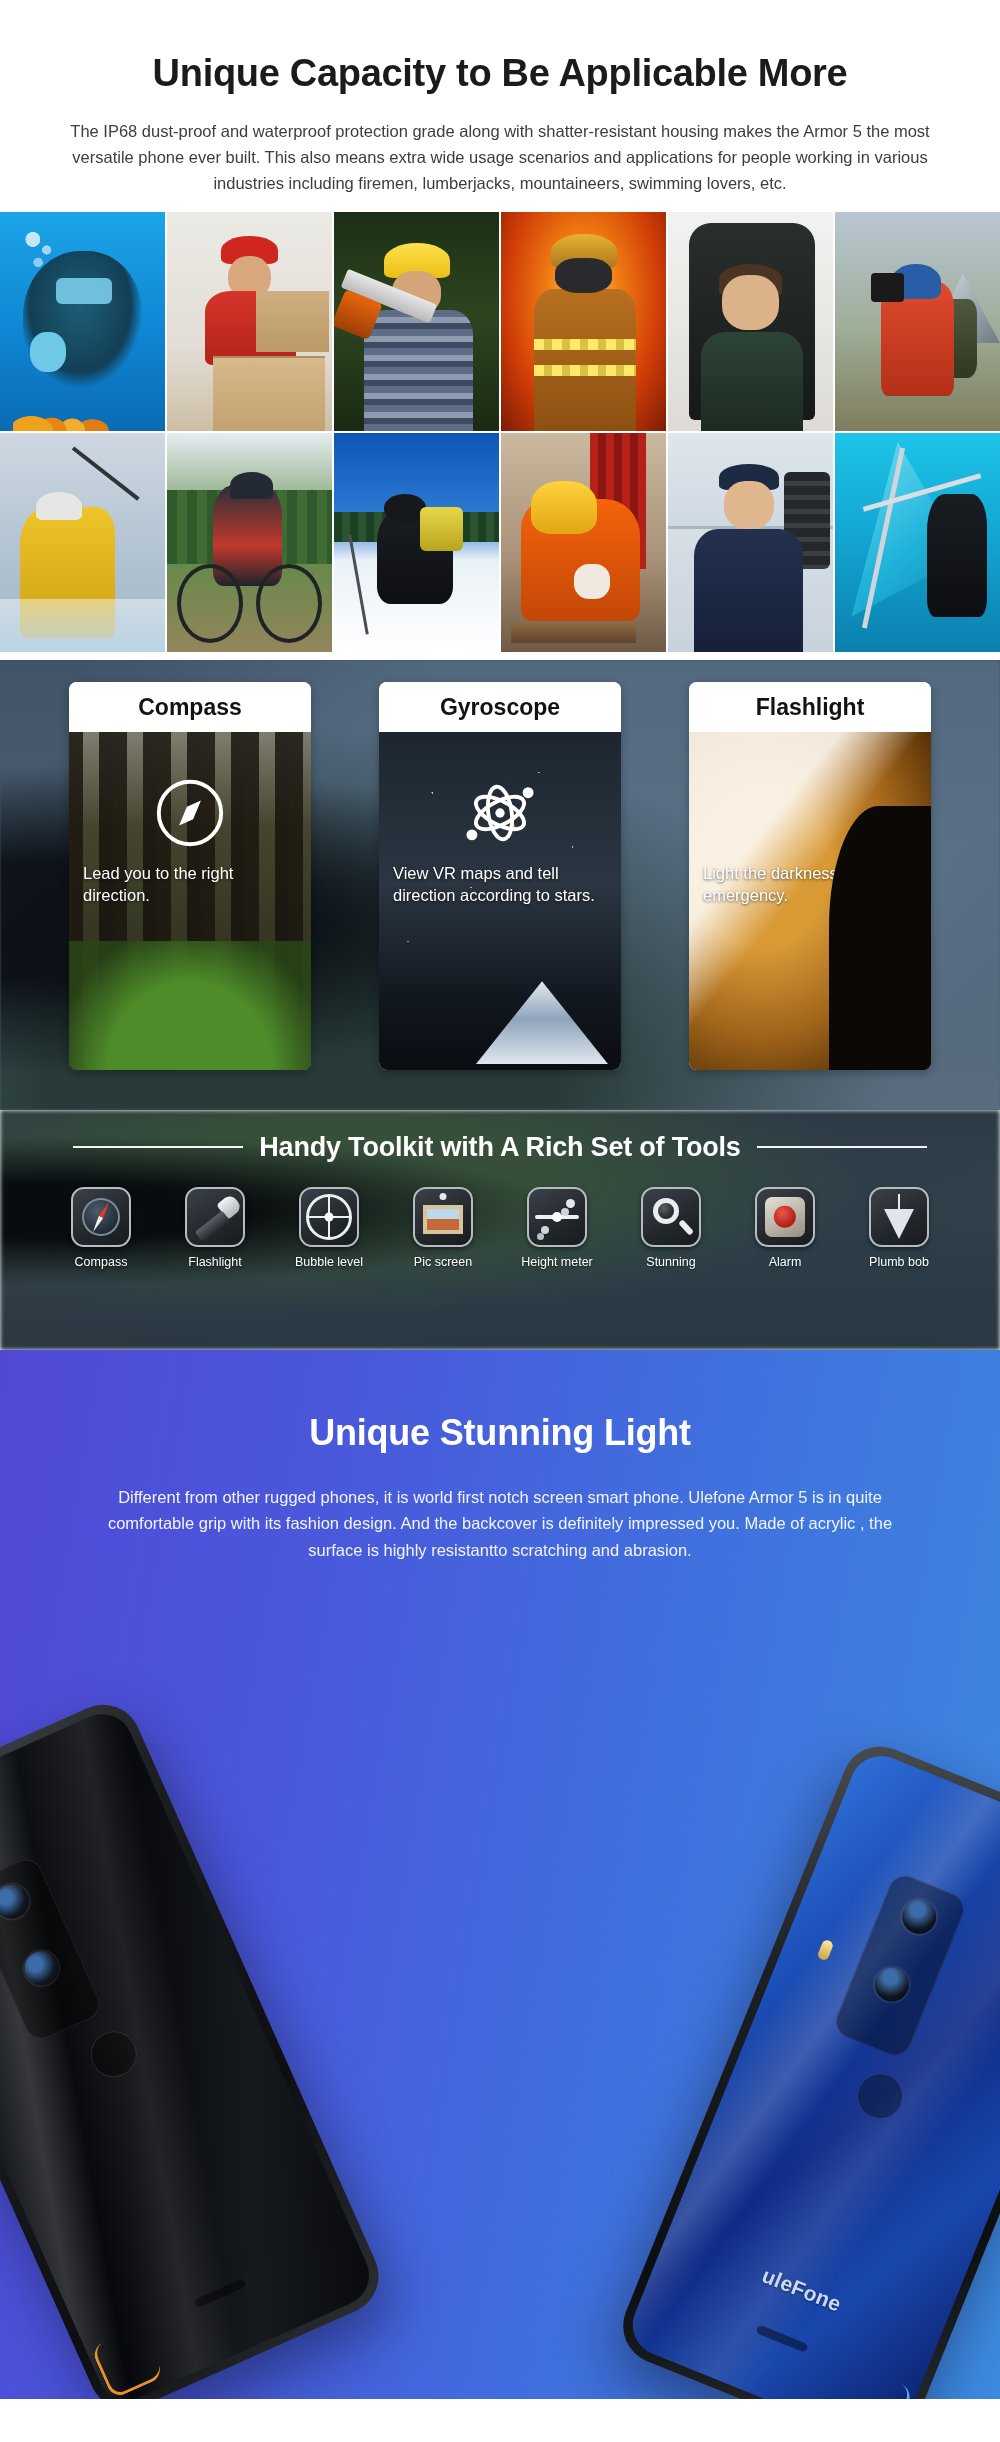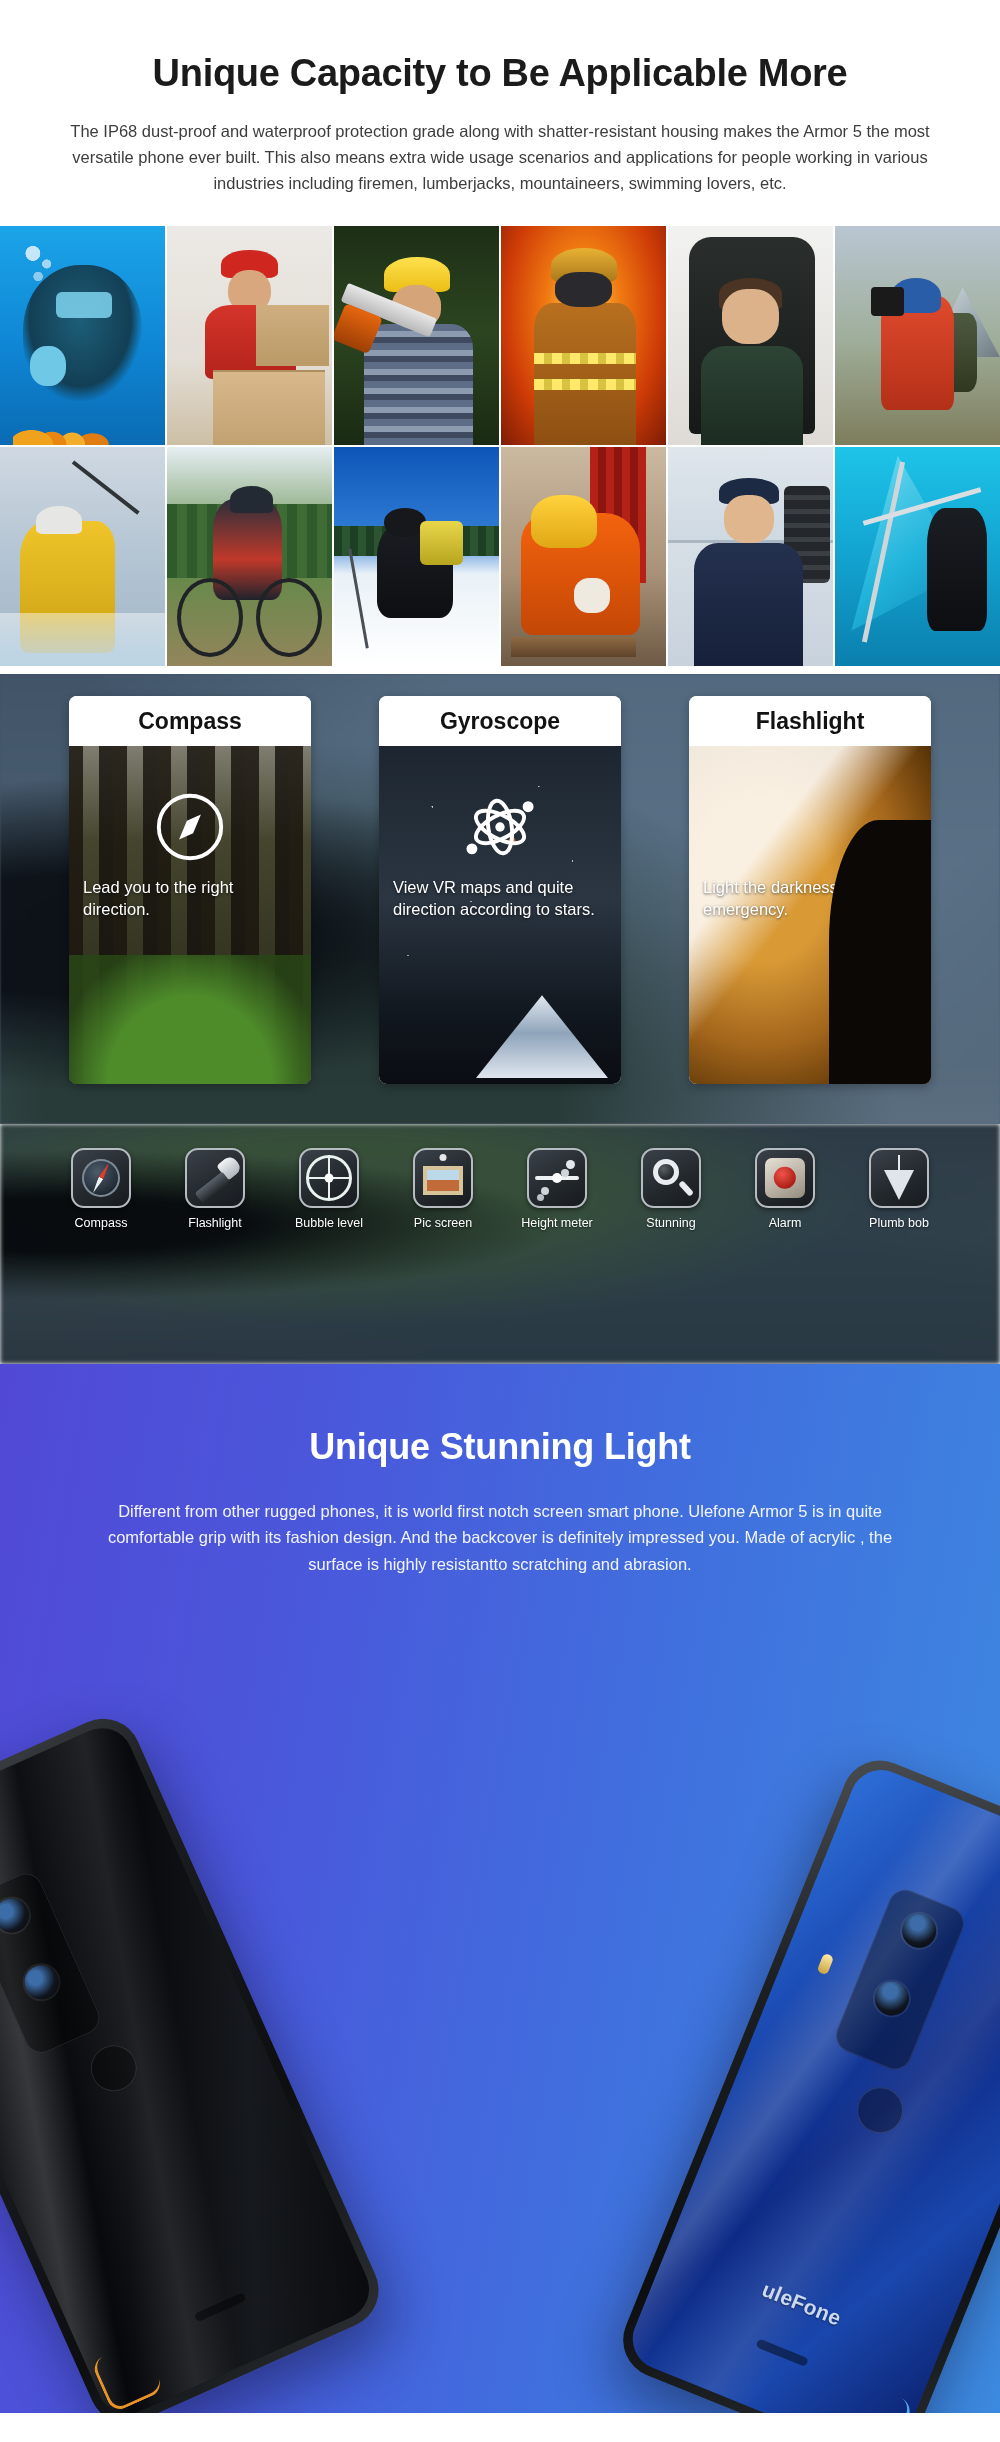--- a/index.html
+++ b/index.html
@@ -8,21 +8,21 @@
     font-family: "Liberation Sans", sans-serif;
     background: #ffffff;
     width: 1000px;
     overflow-x: hidden;
   }
   .page { width: 1000px; position: relative; }
 
   
   .sec-intro {
     background: #ffffff;
-    padding: 52px 0 30px 0;
+    padding: 52px 0 16px 0;
     text-align: center;
   }
   .sec-intro h1 {
     font-size: 38px;
     font-weight: 700;
     color: #1b1b1b;
     letter-spacing: -0.3px;
     line-height: 1.15;
   }
   .sec-intro p {
@@ -848,36 +848,41 @@
         <div class="fcard-title">Gyroscope</div>
         <div class="fcard-media m-night">
           <svg class="glyph" viewBox="0 0 100 100">
             <ellipse cx="50" cy="50" rx="34" ry="15" fill="none" stroke="#fff" stroke-width="5" transform="rotate(28 50 50)"></ellipse>
             <ellipse cx="50" cy="50" rx="34" ry="15" fill="none" stroke="#fff" stroke-width="5" transform="rotate(-28 50 50)"></ellipse>
             <ellipse cx="50" cy="50" rx="34" ry="15" fill="none" stroke="#fff" stroke-width="5" transform="rotate(82 50 50)"></ellipse>
             <circle cx="50" cy="50" r="6" fill="#fff"></circle>
             <circle cx="86" cy="24" r="7" fill="#fff"></circle>
             <circle cx="14" cy="78" r="7" fill="#fff"></circle>
           </svg>
-          <div class="fcard-caption">View VR maps and quite direction according to stars.</div>
+          <div class="fcard-caption">View VR maps and tell direction according to stars.</div>
         </div>
       </div>
 
       <div class="fcard">
         <div class="fcard-title">Flashlight</div>
         <div class="fcard-media m-cave">
           <div class="fcard-caption">Light the darkness if emergency.</div>
         </div>
       </div>
 
     </div>
   </section>
 
   <section class="sec-toolkit">
     <div class="bg-blur"></div>
+    <div class="toolkit-head">
+      <span class="rule"></span>
+      <h2>Handy Toolkit with A Rich Set of Tools</h2>
+      <span class="rule"></span>
+    </div>
     <div class="tools-row">
 
       <div class="tool">
         <div class="tico ic-compass">
             <span class="needle"></span>
           </div>
         <div class="tlabel">Compass</div>
       </div>
 
       <div class="tool">

